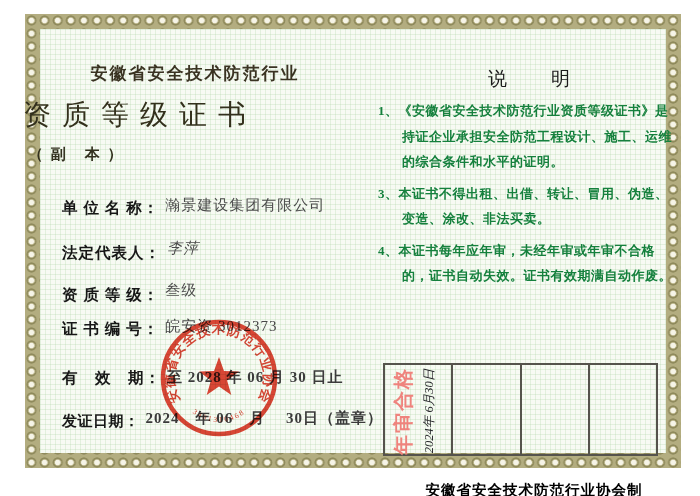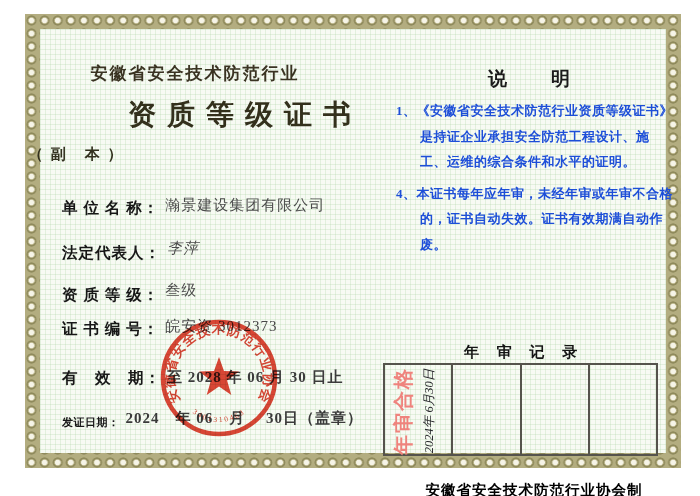--- a/index.html
+++ b/index.html
@@ -21,45 +21,45 @@
     background-color:#f7faf3;
     background-image:
       linear-gradient(rgba(180,214,170,.30) 1px, transparent 1px),
       linear-gradient(90deg, rgba(180,214,170,.30) 1px, transparent 1px);
     background-size:5px 5px;
   }
   .content{position:absolute;left:0;top:0;width:700px;height:496px;margin-top:12px;}
 
   .region-line{position:absolute;left:40px;top:50px;width:310px;text-align:center;
     font-size:17px;font-weight:bold;color:#3a3322;letter-spacing:2px;}
-  .cert-title{position:absolute;left:32px;top:84px;width:330px;text-align:right;
-    font-size:28px;font-weight:bold;color:#33301c;letter-spacing:11px;text-indent:11px;}
+  .cert-title{position:absolute;left:12px;top:84px;width:330px;text-align:left;
+    font-size:28px;font-weight:normal;color:#33301c;letter-spacing:11px;text-indent:11px;}
   .cert-subtitle{position:absolute;left:28px;top:133px;width:330px;text-align:left;
     font-size:15px;font-weight:bold;color:#33311f;letter-spacing:2px;}
 
   .row{position:absolute;left:62px;white-space:nowrap;}
   .row .lab{font-weight:bold;font-size:15.5px;color:#171717;letter-spacing:1px;}
   .row .val{font-size:15px;color:#4b4b4b;margin-left:6px;position:relative;top:-3px;letter-spacing:1px;}
   .row.r1{top:186px;} .row.r2{top:231px;} .row.r3{top:273px;} .row.r4{top:307px;}
   .row.r5{top:356px;} .row.r6{top:400px;}
   .row.r2 .val{font-style:italic;top:-5px;}
   .row.r3 .val{top:-5px;}
   .row.r4 .val{color:#474747;}
   .row.r5 .val{font-weight:bold;color:#3b3b3b;top:-1px;}
-  .row.r6 .lab{font-size:11px;letter-spacing:0.5px;}
+  .row.r6 .lab{font-size:15px;letter-spacing:0.5px;}
   .row.r6 .val{font-weight:bold;color:#3a3a3a;top:-3px;}
 
   .seal{position:absolute;left:157px;top:304px;width:124px;height:124px;
     mix-blend-mode:multiply;opacity:.92;}
 
   .note-heading{position:absolute;left:392px;top:54px;width:276px;text-align:center;
-    font-size:19px;font-weight:bold;color:#1b1b1b;letter-spacing:2px;}
+    font-size:19px;font-weight:normal;color:#1b1b1b;letter-spacing:2px;}
   .note-list{position:absolute;left:392px;top:86px;width:281px;}
-  .note-item{font-size:13px;line-height:25.5px;color:#1d4ed8;font-weight:bold;
-    padding-left:28px;text-indent:-24px;margin-bottom:6px;letter-spacing:0.5px;}
+  .note-item{font-size:13px;line-height:25.5px;color:#15803d;font-weight:bold;
+    padding-left:10px;text-indent:-24px;margin-bottom:6px;letter-spacing:0.5px;}
 
   .review-heading{position:absolute;left:383px;top:331px;width:275px;text-align:center;
     font-size:15px;font-weight:bold;color:#141414;letter-spacing:7px;text-indent:7px;}
   .review-table{position:absolute;left:383px;top:351px;width:275px;height:93px;
     border:2px solid #55534c;display:flex;box-sizing:border-box;}
   .review-cell{flex:1;border-right:2px solid #55534c;position:relative;}
   .review-cell:last-child{border-right:none;}
   .stamp-pass{position:absolute;left:-28px;top:35px;width:88px;height:22px;
     transform:rotate(-90deg);text-align:center;
     font-size:20px;font-weight:bold;color:#ef837d;letter-spacing:2px;white-space:nowrap;}
@@ -114,24 +114,24 @@
         <textPath href="#ringPath" startOffset="50%" text-anchor="middle">安徽省安全技术防范行业协会</textPath>
       </text>
       <text font-size="7.5" fill="#dd3726" letter-spacing="2">
         <textPath href="#serialPath" startOffset="50%" text-anchor="middle">3401310468</textPath>
       </text>
     </svg>
 
     <div class="note-heading">说　　明</div>
     <div class="note-list">
       <div class="note-item"><span>1、</span><span>《安徽省安全技术防范行业资质等级证书》是持证企业承担安全防范工程设计、施工、运维的综合条件和水平的证明。</span></div>
+      <div class="note-item"><span>3、</span><span>本证书不得出租、出借、转让、冒用、伪造、变造、涂改、非法买卖。</span></div>
       <div class="note-item"><span>4、</span><span>本证书每年应年审，未经年审或年审不合格的，证书自动失效。证书有效期满自动作废。</span></div>
     </div>
 
-    <div class="review-heading">年 审 记 录</div>
     <div class="review-table">
       <div class="review-cell">
         <div class="stamp-pass">年审合格</div>
         <div class="stamp-date">2024年 6月30日</div>
       </div>
       <div class="review-cell"></div>
       <div class="review-cell"></div>
       <div class="review-cell"></div>
     </div>
 

